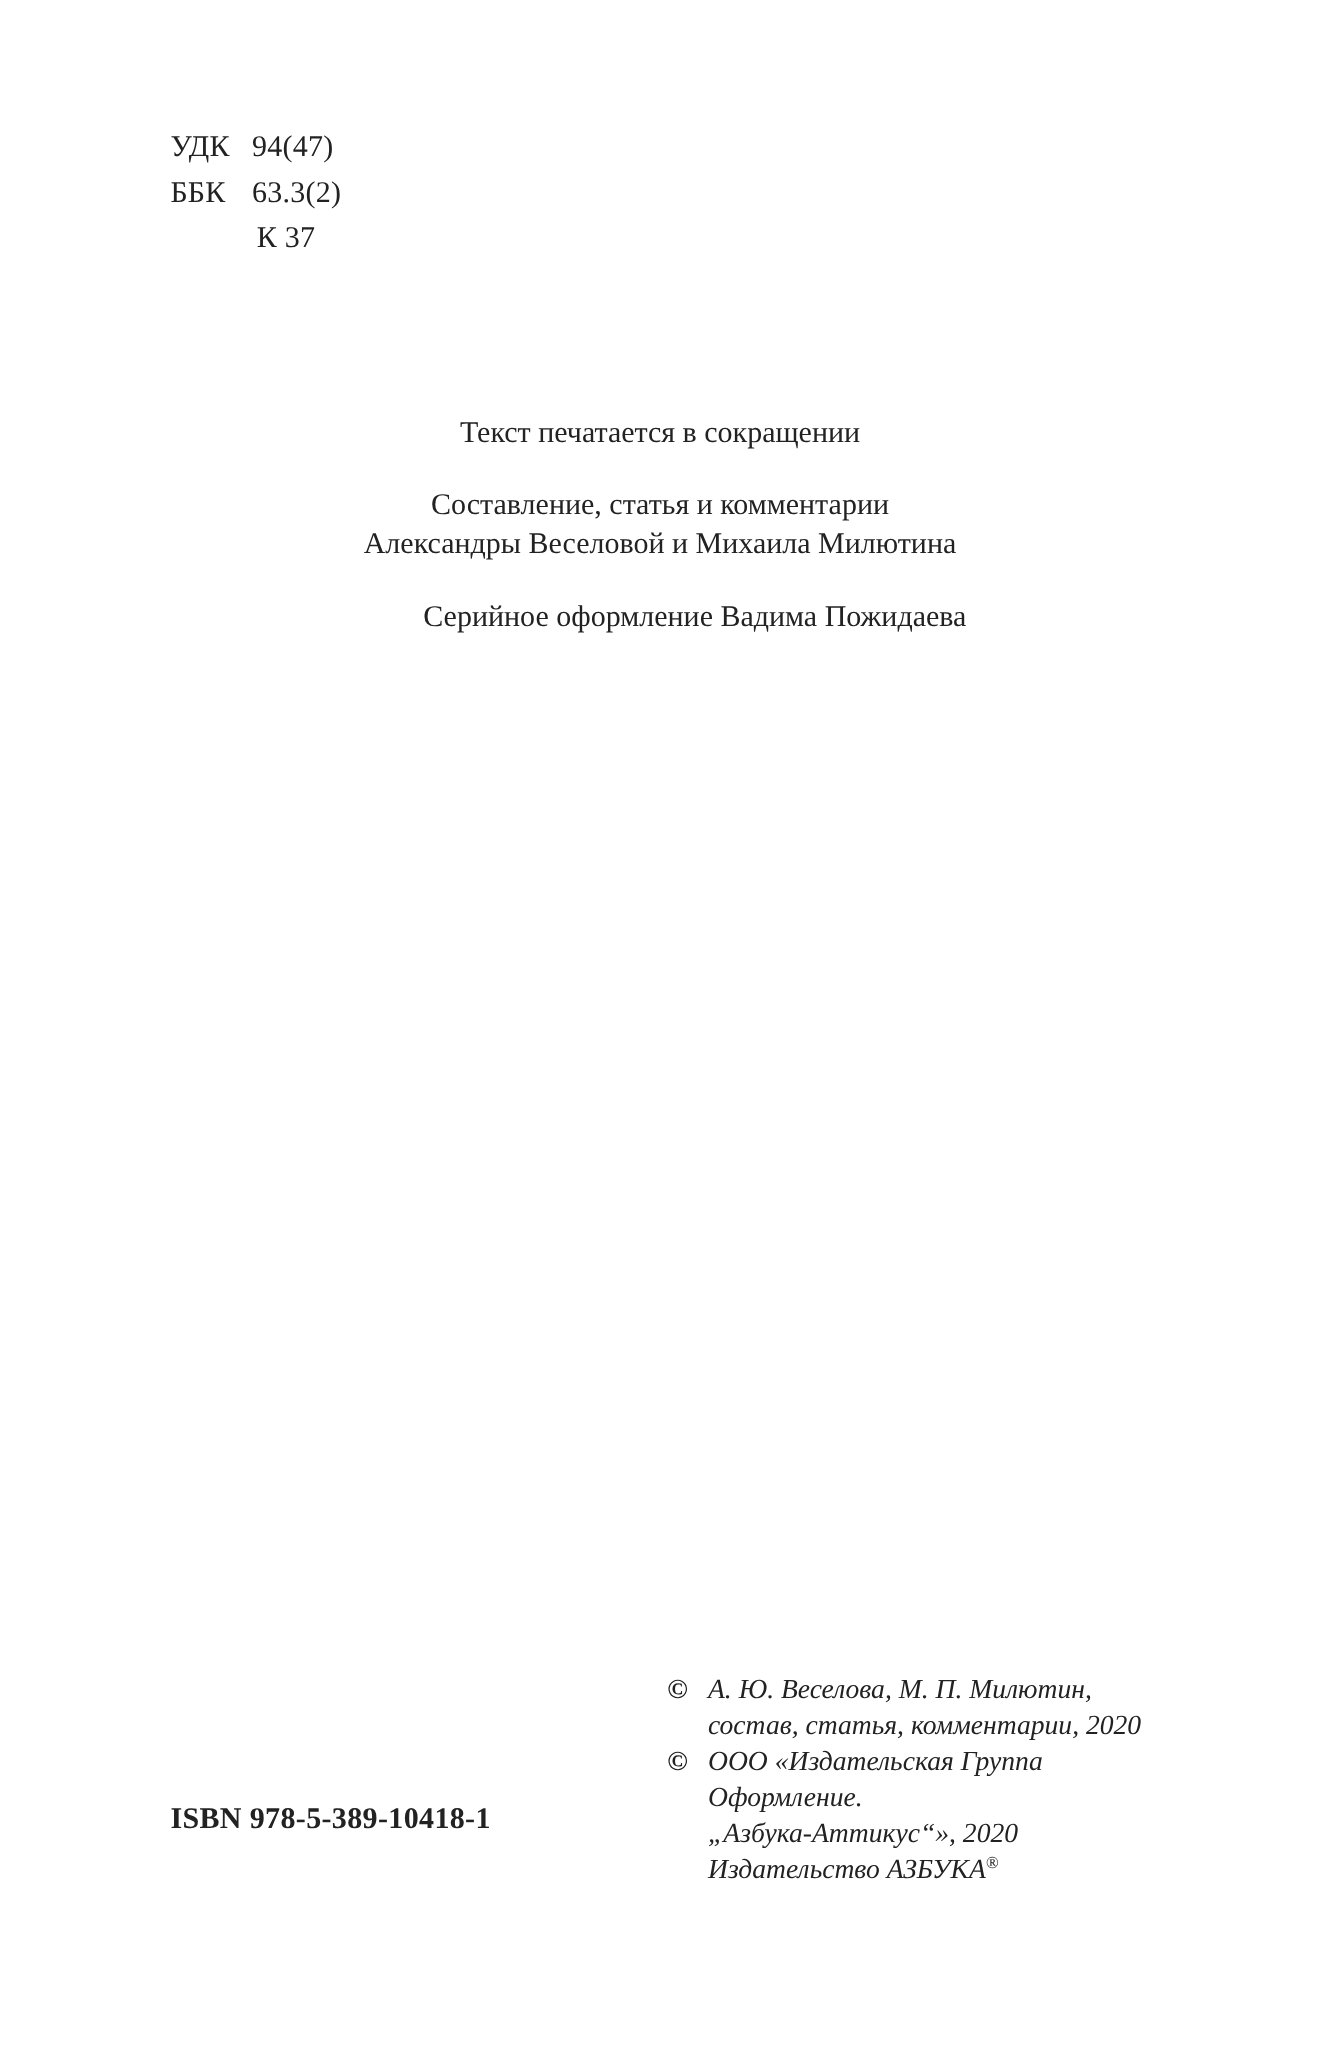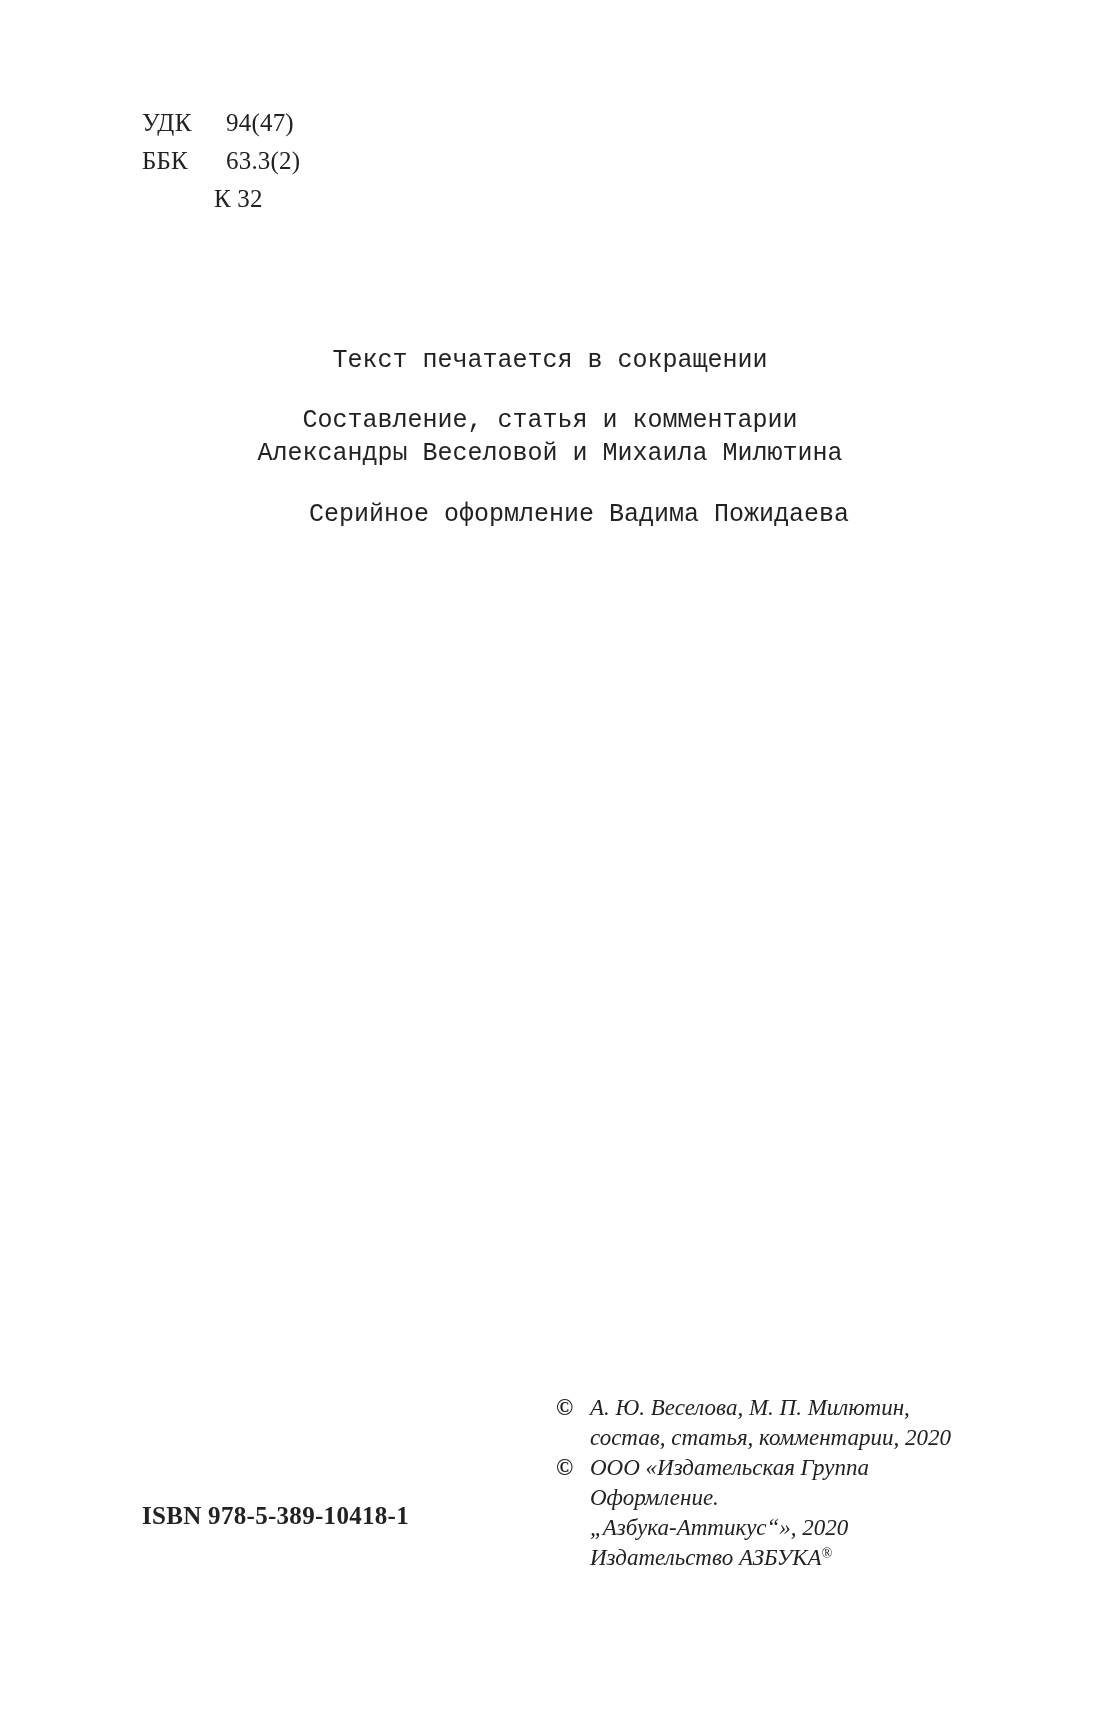--- a/index.html
+++ b/index.html
@@ -19,30 +19,30 @@
 
     .classif {
       position: absolute;
       left: 142px;
       top: 104px;
       font-size: 25px;
       line-height: 38px;
       font-family: "Liberation Serif", "DejaVu Serif", serif;
       letter-spacing: 0.2px;
     }
-    .classif .row { display: flex; white-space: pre; gap: 16px; }
+    .classif .row { display: flex; white-space: pre; }
     .classif .code { width: 68px; display: inline-block; }
     .classif .indent { padding-left: 72px; }
 
     .center-block {
       position: absolute;
       left: 0;
       width: 1100px;
       text-align: center;
-      font-family: Liberation Mono, monospace;
+      font-family: Liberation Serif, serif;
       font-size: 25px;
       line-height: 33px;
     }
     .cb-1 { top: 344px; }
     .cb-2 { top: 404px; }
     .cb-3 { top: 498px; margin-left: 29px; }
     .cb-4 { top: 559px; }
 
     .isbn {
       position: absolute;
@@ -77,21 +77,21 @@
 
 <div class="page">
 
   <div class="classif">
     <div class="row">
       <span class="code">УДК</span><span>94(47)</span>
     </div>
     <div class="row">
       <span class="code">ББК</span><span>63.3(2)</span>
     </div>
-    <div class="row indent">К 32</div>
+    <div class="row indent">К 37</div>
   </div>
 
   <div class="center-block cb-1">Текст печатается в сокращении</div>
   <div class="center-block cb-2">
     <div>Составление, статья и комментарии</div>
     <div>Александры Веселовой и Михаила Милютина</div>
   </div>
   <div class="center-block cb-3">Серийное оформление Вадима Пожидаева</div>
 
   <div class="copyright">

